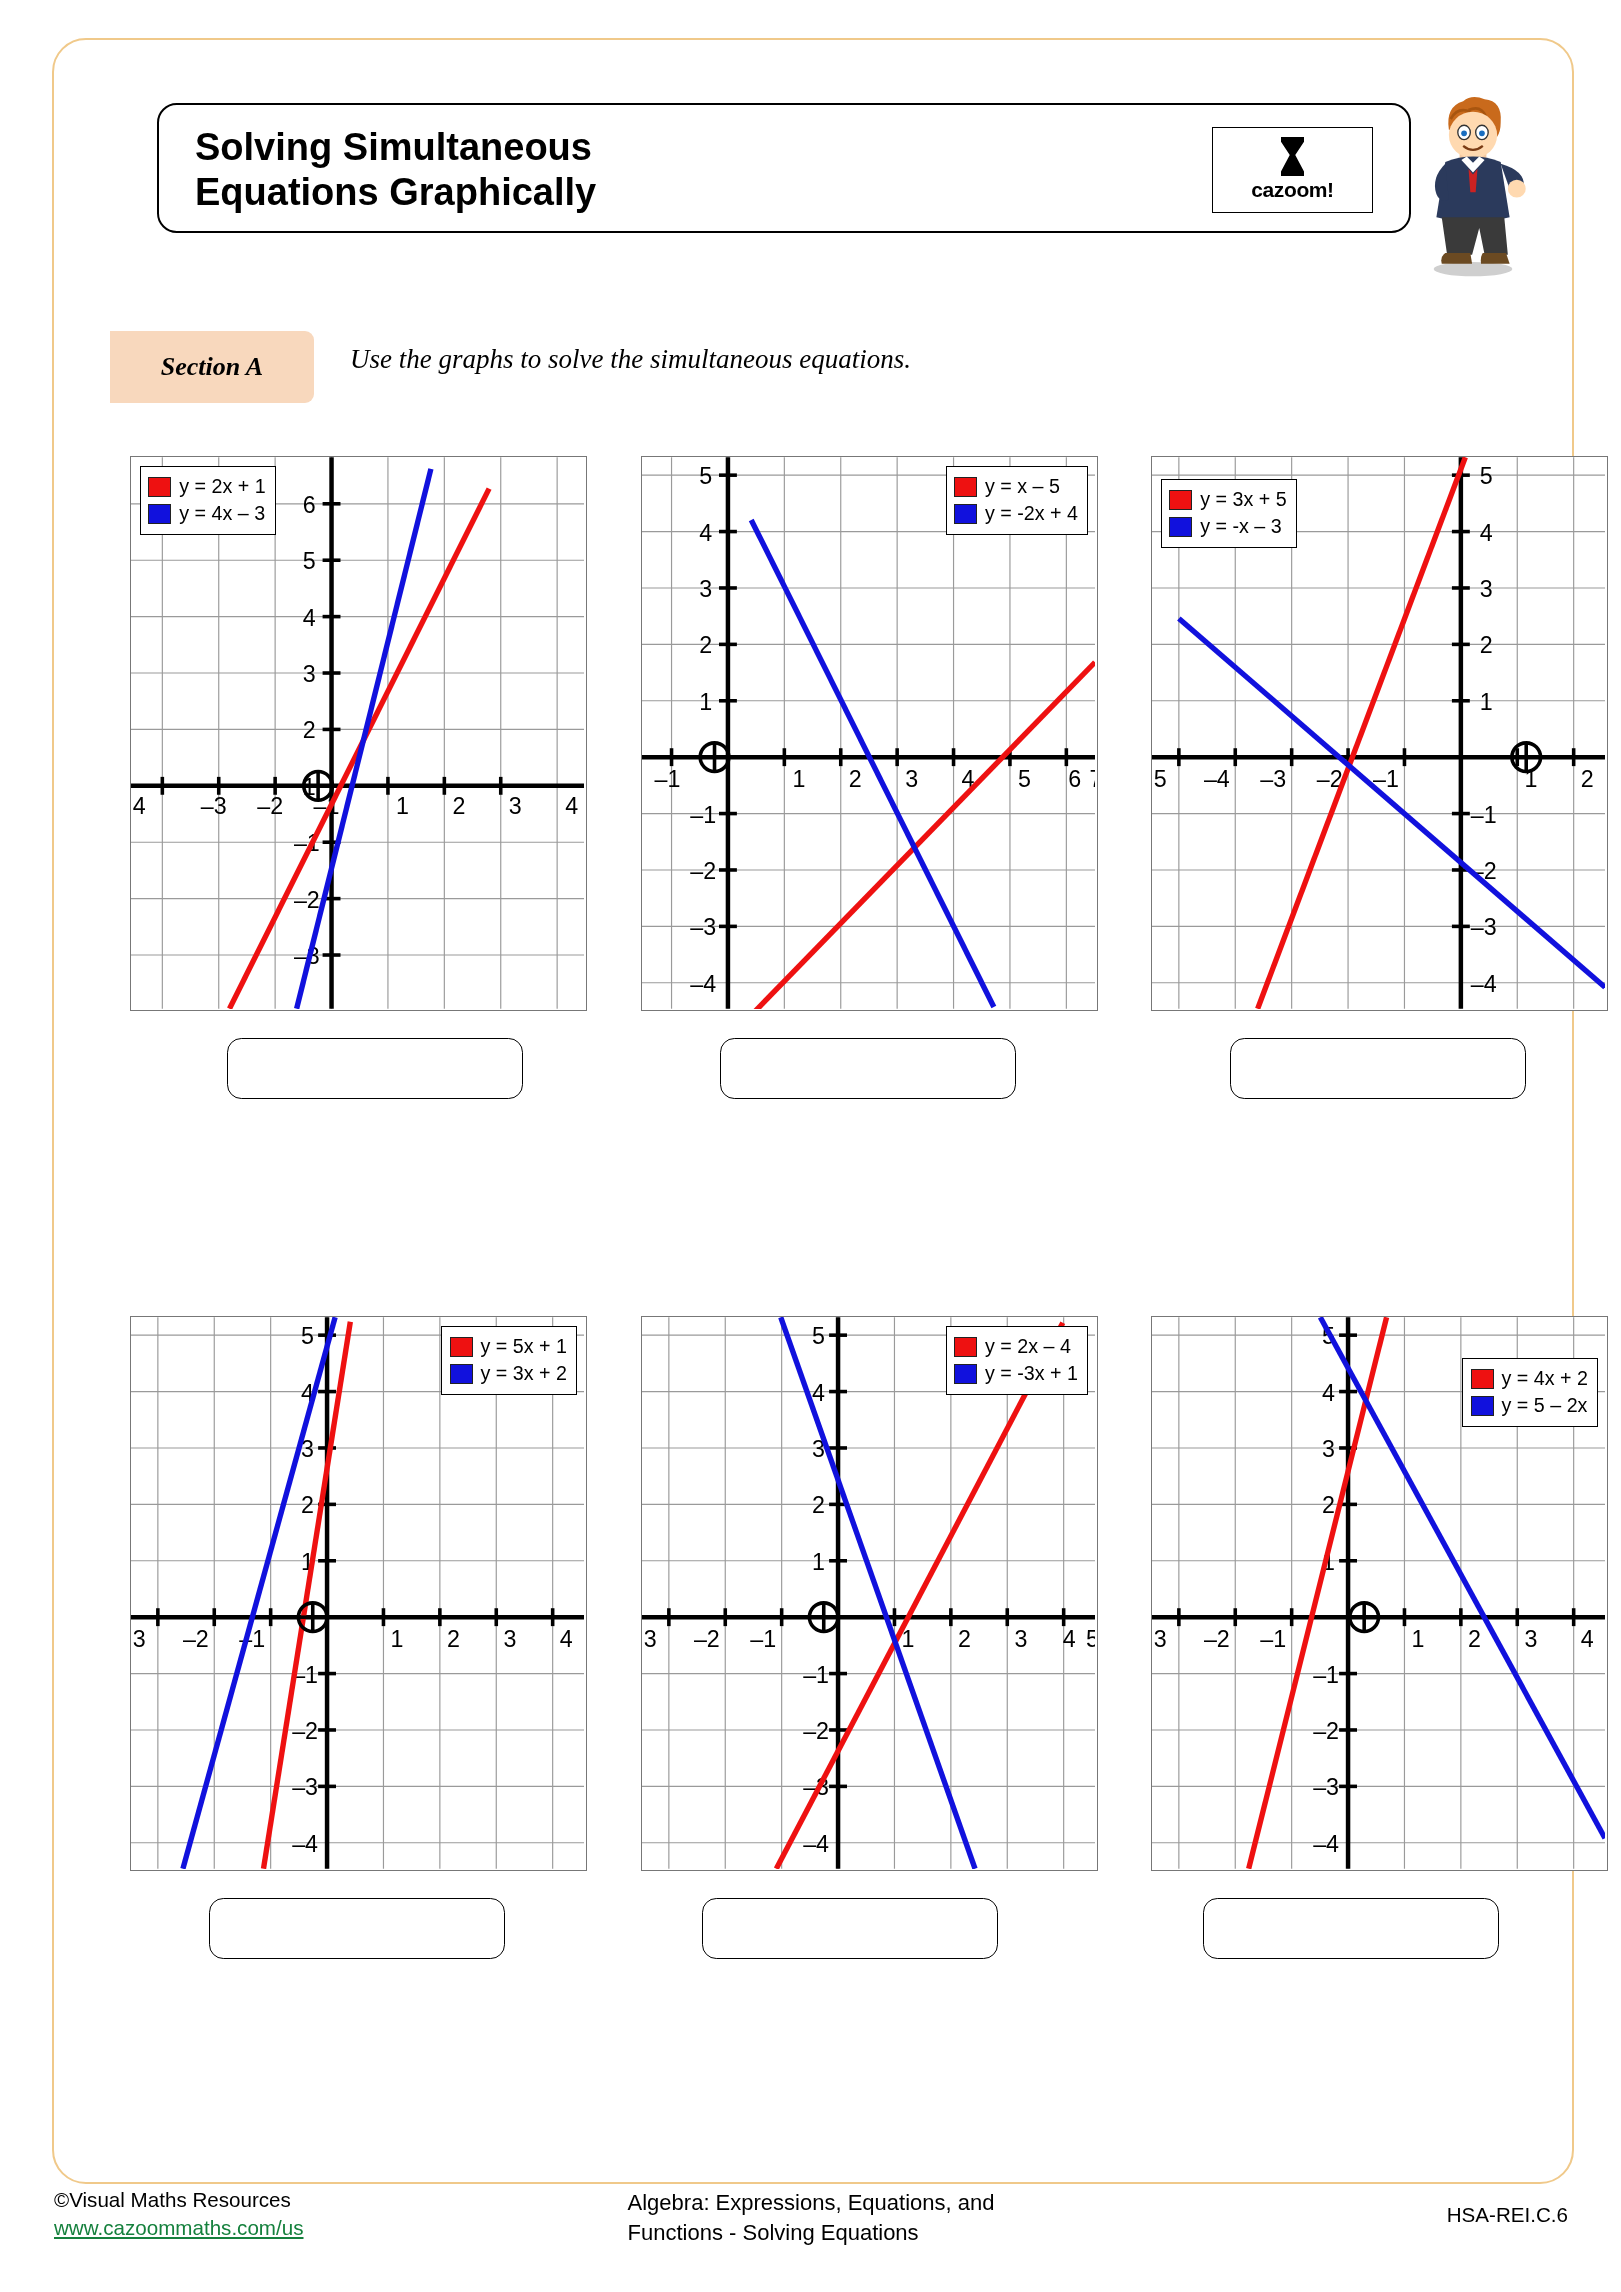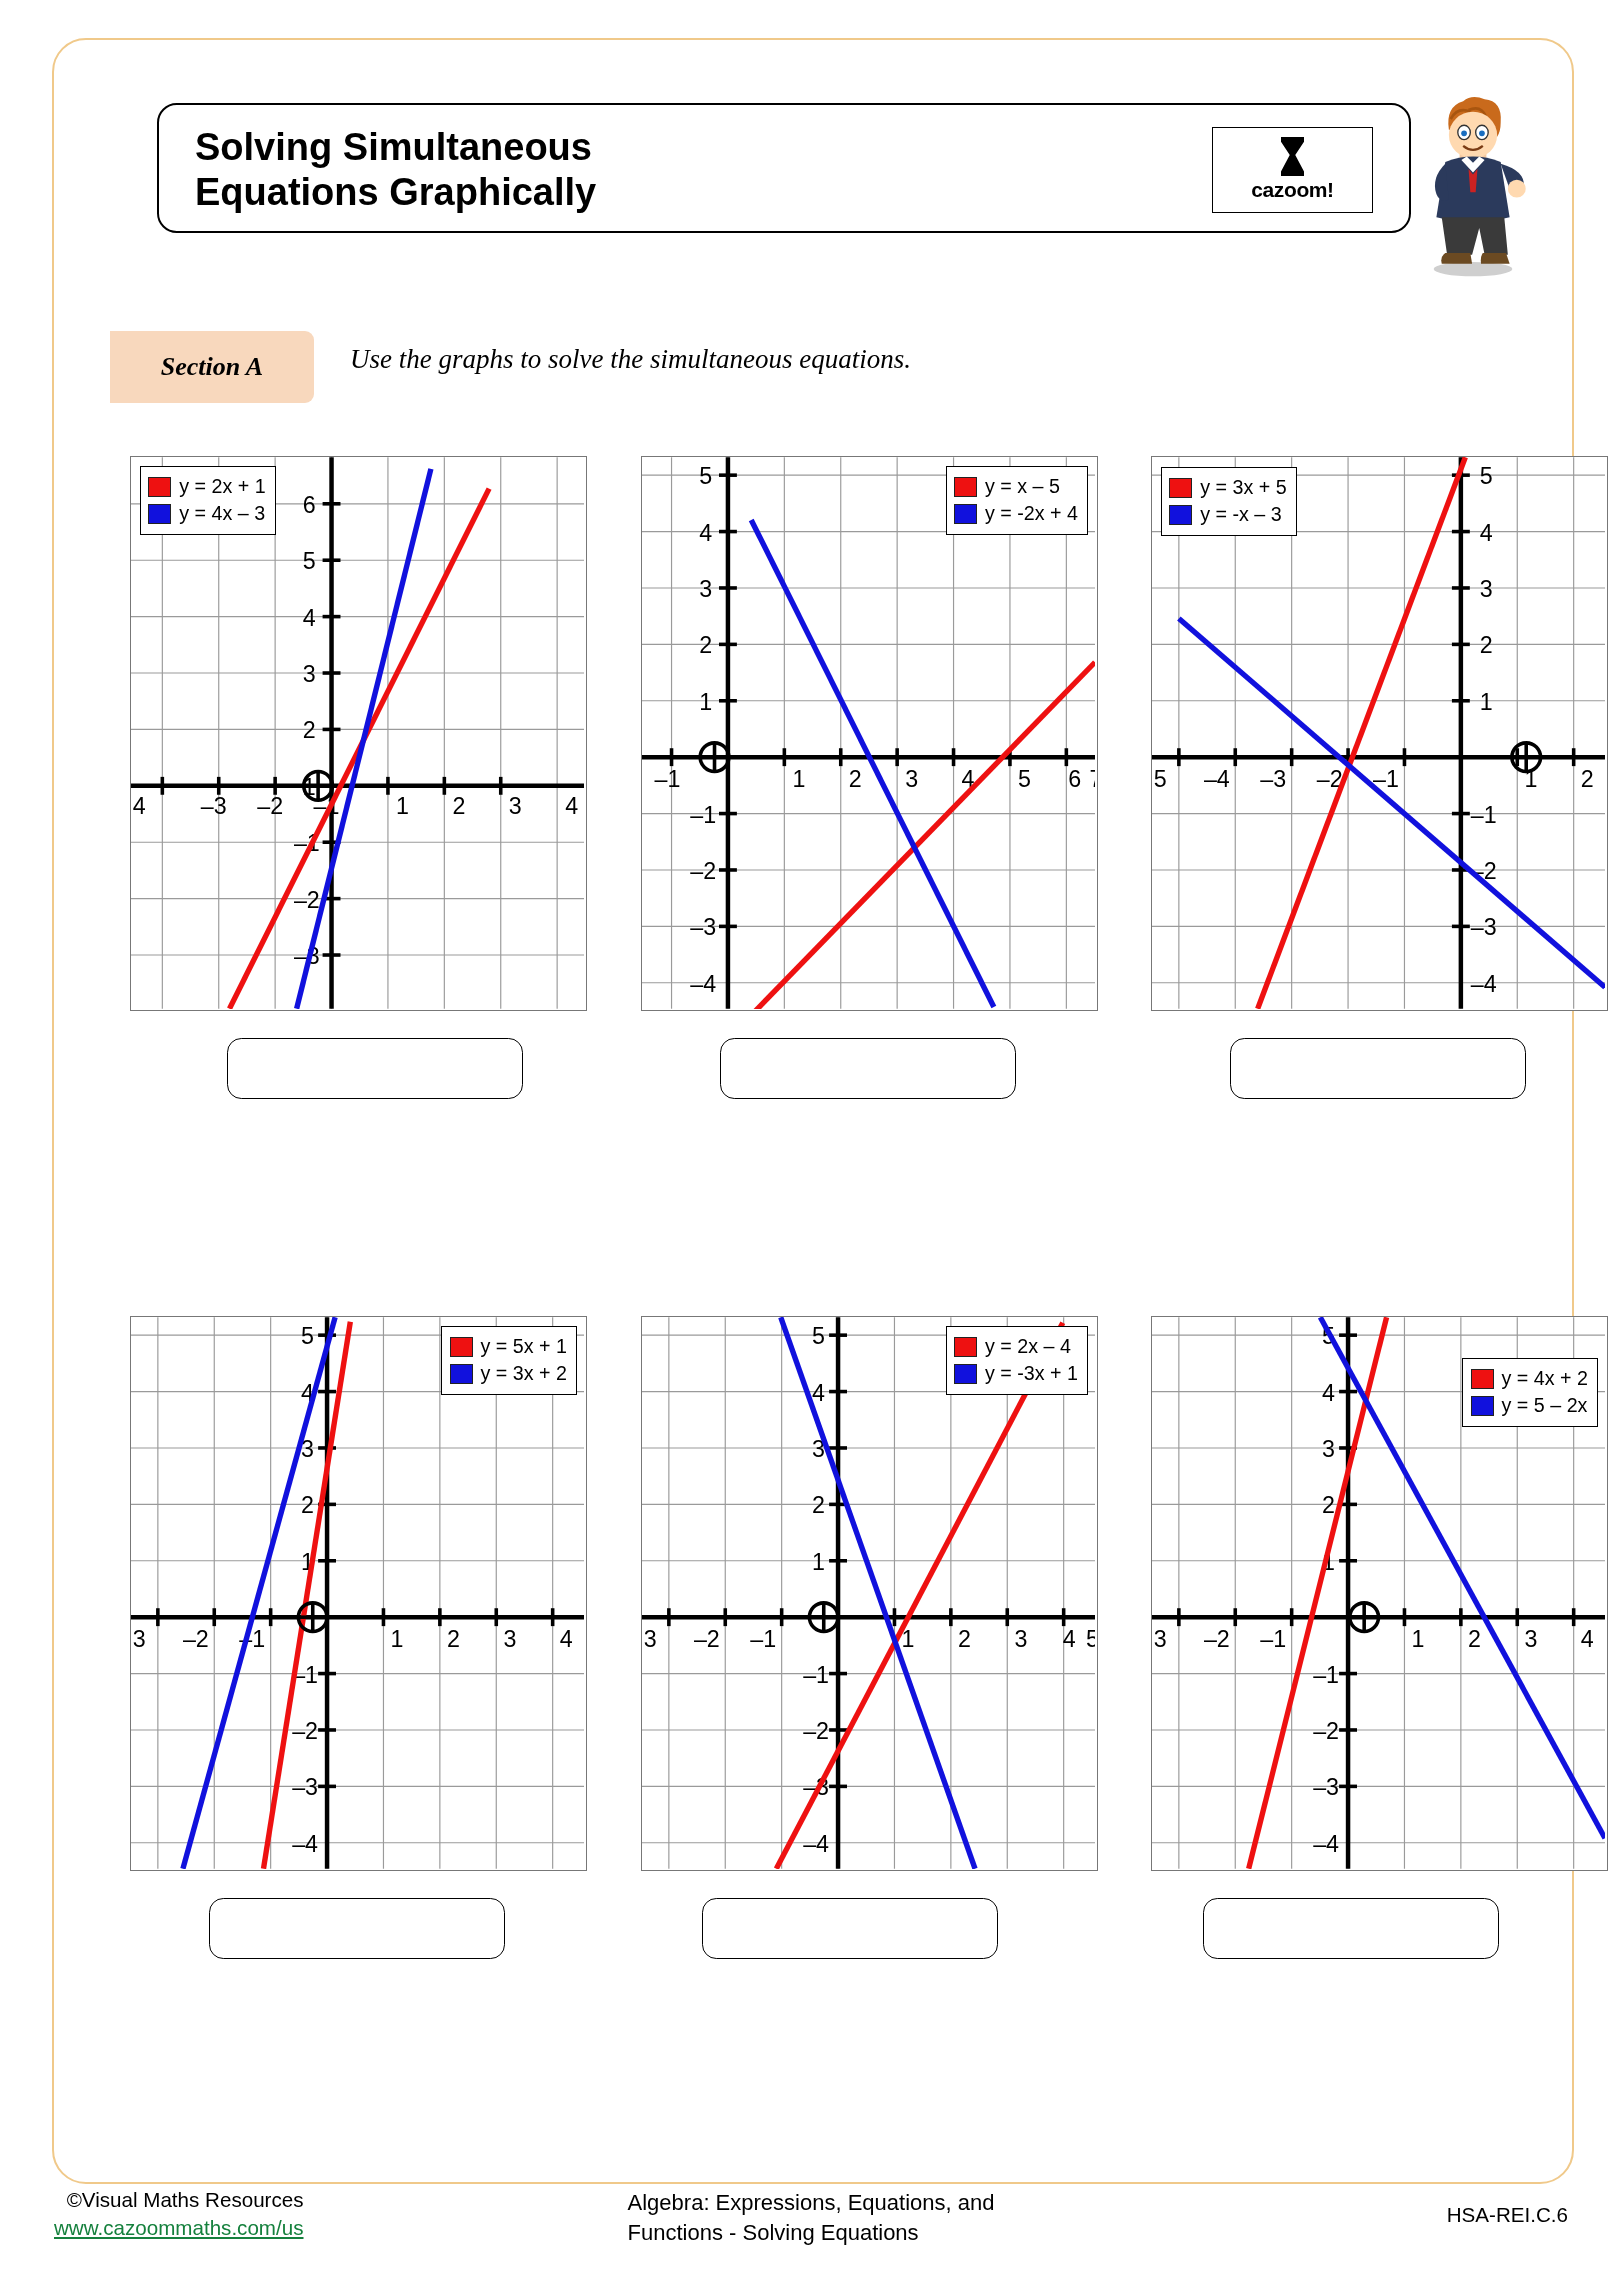--- a/index.html
+++ b/index.html
@@ -108,21 +108,21 @@
     height: 27px;
   }
   .legend-sw {
     width: 23px; height: 19.7px;
     margin-right: 8px;
     border: 0.9px solid #222;
   }
   .legend-label { font-size: 19.7px; color:#000; white-space: nowrap; }
   
   .footer { position: absolute; bottom: 29px; left:0; width:100%; height: 81px; }
-  .f-left { position:absolute; left: 54px; top: 5.4px; font-size: 20.6px; color:#000;text-align:right; }
+  .f-left { position:absolute; left: 54px; top: 5.4px; font-size: 20.6px; color:#000; }
   .f-left a { display:block; color:#15803d; text-decoration: underline; margin-top:3.6px; }
   .f-center {
     position:absolute; left: 50%; transform: translateX(-50%);
     top: 5.4px; text-align:left; font-size: 22px; color:#000; line-height:1.35;
     white-space: pre-line;
   }
   .f-right { position:absolute; right: 54px; top: 19.7px; font-size: 20.6px; color:#000; }
 </style>
 </head>
 <body>
@@ -382,21 +382,21 @@
             <text x="356" y="471">–2</text>
             <text x="356" y="534">–3</text>
           <text x="356" y="597">–4</text>
         </g>
         <line x1="118" y1="616" x2="350" y2="0" stroke="#ee1111" stroke-width="6"></line>
         <line x1="30" y1="180" x2="506" y2="592" stroke="#1111dd" stroke-width="6"></line>
         <circle cx="418" cy="335" r="16" fill="none" stroke="#000" stroke-width="4"></circle>
         <line x1="402" y1="335" x2="434" y2="335" stroke="#000" stroke-width="4"></line>
         <line x1="418" y1="319" x2="418" y2="351" stroke="#000" stroke-width="4"></line>
       </svg>
-      <div class="legend" style="left:9px; top:10px;">
+      <div class="legend" style="left:9px; top:22px;">
         <div class="legend-row">
           <span class="legend-sw" style="background:#ee1111"></span>
           <span class="legend-label">y = 3x + 5</span>
         </div>
         <div class="legend-row">
           <span class="legend-sw" style="background:#1111dd"></span>
           <span class="legend-label">y = -x – 3</span>
         </div>
       </div>
     </div>

